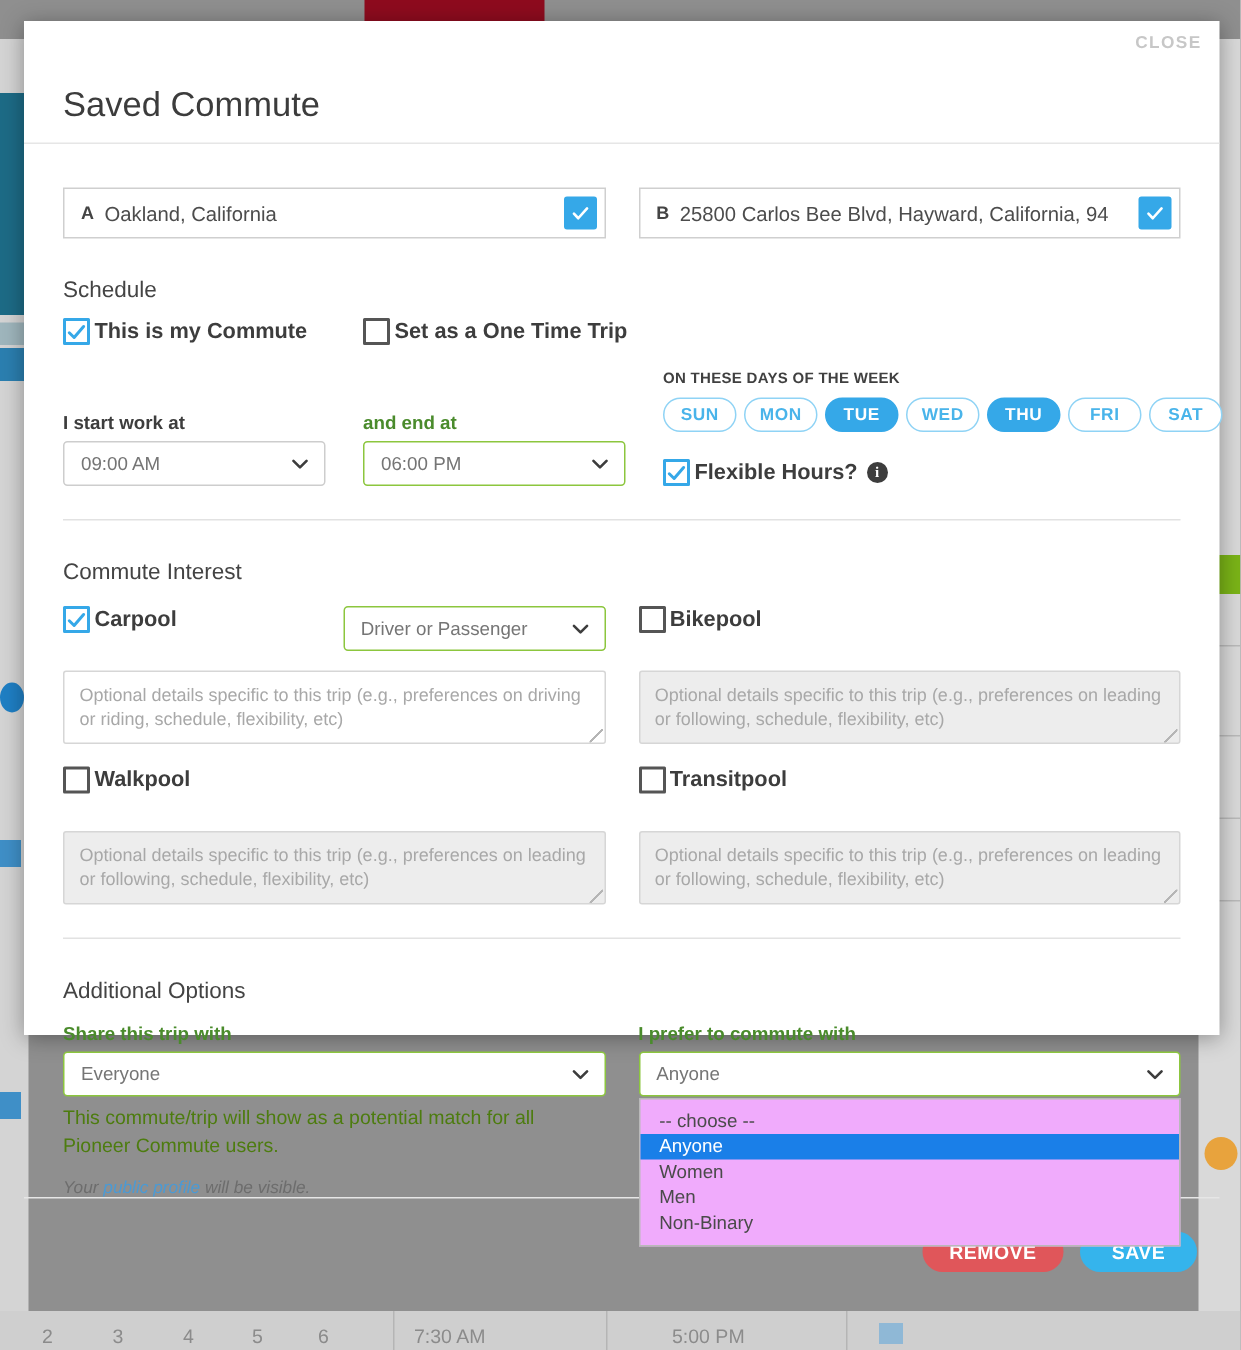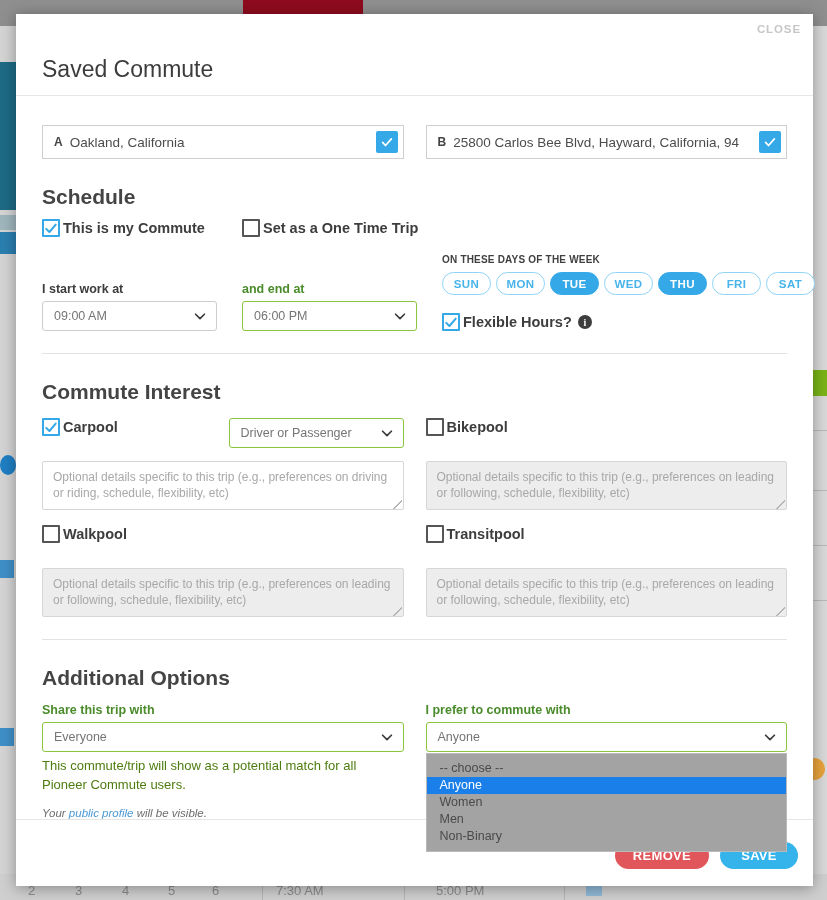--- a/index.html
+++ b/index.html
@@ -35,21 +35,21 @@
   .bd-bottom-txt {
     position: absolute; bottom: 2px; color:#8b8b8b; font-size: 13px;
     font-family:"Liberation Sans", sans-serif;
   }
   .bd-vline { position: absolute; bottom: 0; width: 1px; height: 26px; background:#b5b5b5; }
   .bd-blue-chip { position:absolute; bottom:4px; width:16px; height:14px; background:#8fb8d6; }
 
   
   #modal {
     position: absolute; left: 16px; top: 14px;
-    width: 797px; height: 872px;
+    width: 797px; height: 676px;
     background: #ffffff;
     box-shadow: 0 2px 14px rgba(0,0,0,.35);
     display: flex; flex-direction: column;
   }
 
   
   .m-head { position: relative; height: 82px; flex: 0 0 auto; border-bottom: 1px solid #e6e6e6; }
   .close-btn {
     position: absolute; right: 12px; top: 9px;
     font-size: 11.5px; letter-spacing: .9px; color: #c7c7c7; font-weight: bold;
@@ -74,21 +74,21 @@
     flex: 1 1 auto; padding-right: 34px;
   }
   .addr-check {
     position: absolute; right: 5px; top: 5px; width: 22px; height: 22px;
     background: #35a8e8; border-radius: 2px; display:flex; align-items:center; justify-content:center;
   }
   .addr-check svg { width: 14px; height: 14px; }
 
   
   .sect-title {
-    font-size: 21px; font-weight: bold; color: #444; margin: 26px 0 0 0;
+    font-size: 15px; font-weight: normal; color: #444; margin: 26px 0 0 0;
   }
   .hr { height:1px; background:#e2e2e2; margin: 18px 0 0 0; }
 
   
   .cb-row { display: flex; align-items: center; }
   .cbox {
     width: 18px; height: 18px; border: 2px solid #555; background: #fff;
     display: inline-flex; align-items: center; justify-content: center; flex: 0 0 auto;
     border-radius: 1px; cursor: pointer;
   }
@@ -154,21 +154,21 @@
     background: #fff; position: relative; display:flex; align-items:center;
     padding-left: 11px; font-size: 12.5px; color: #757575; cursor: pointer;
   }
   .helper { font-size: 13px; color: #4d7c0f; line-height: 19px; margin-top: 4px; }
   .fineprint { font-size: 11.5px; color: #6d6d6d; font-style: italic; margin-top: 13px; }
   .fineprint a { color: #4b9ad4; text-decoration: none; }
 
   
   .dd-list {
     position: absolute; left: 0; top: 31px; width: 100%;
-    background: #a3a3a3; border: 1px solid #b9b9b9; z-index: 30;
+    background: #f0abfc; border: 1px solid #b9b9b9; z-index: 30;
   }
   .dd-item {
     height: 17px; line-height: 17px; padding-left: 13px;
     font-size: 12.5px; color: #4a4a4a; cursor: pointer;
   }
   .dd-item.sel-hi { background: #1a7fe8; color: #fff; }
 
   
   .m-foot {
     flex: 0 0 auto; height: 72px; border-top: 1px solid #e6e6e6;
@@ -203,21 +203,21 @@
   <div class="bd-right-line" style="top:545px"></div>
   <div class="bd-right-line" style="top:600px"></div>
   <div class="bd-right-circle"></div>
   <div class="bd-bottom-rows"></div>
   <div class="bd-bottom-txt" style="left:28px">2</div>
   <div class="bd-bottom-txt" style="left:75px">3</div>
   <div class="bd-bottom-txt" style="left:122px">4</div>
   <div class="bd-bottom-txt" style="left:168px">5</div>
   <div class="bd-bottom-txt" style="left:212px">6</div>
   <div class="bd-bottom-txt" style="left:276px">7:30 AM</div>
-  <div class="bd-bottom-txt" style="left:436px">5:00 PM</div>
+  <div class="bd-bottom-txt" style="left:448px">5:00 PM</div>
   <div class="bd-vline" style="left:262px"></div>
   <div class="bd-vline" style="left:404px"></div>
   <div class="bd-vline" style="left:564px"></div>
   <div class="bd-blue-chip" style="left:586px"></div>
 </div>
 
 <div id="modal">
 
   <div class="m-head">
     <div class="close-btn">CLOSE</div>

